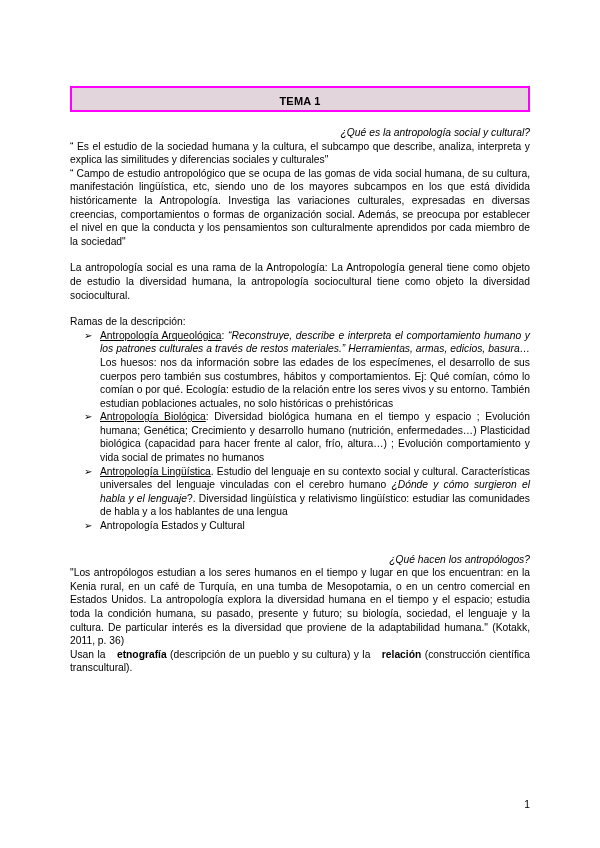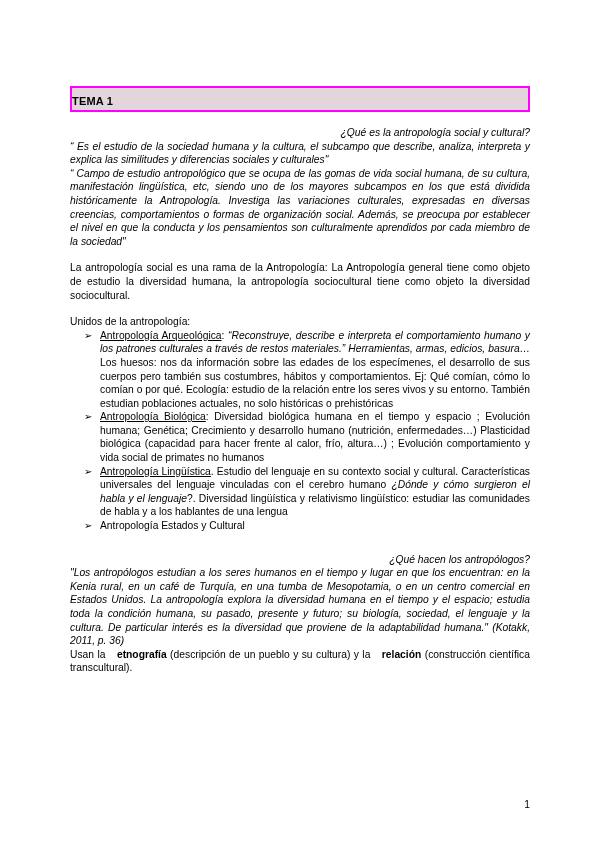--- a/index.html
+++ b/index.html
@@ -22,40 +22,40 @@
     height: 848px;
     background: #ffffff;
     box-sizing: border-box;
     padding: 86px 70px 0 70px;
   }
   .title-box {
     border: 2px solid #ff00ff;
     background: #e3d5dc;
     height: 26px;
     line-height: 26px;
+    text-align: center;
     font-weight: bold;
     font-size: 11px;
     letter-spacing: 0.2px;
     margin: 0 0 14px 0;
     box-sizing: border-box;
   }
   p {
     margin: 0;
     font-size: 10.3px;
     line-height: 13.6px;
     text-align: justify;
   }
   .q {
     font-style: italic;
     text-align: right;
     font-size: 10.3px;
     line-height: 13.6px;
   }
   .quote {
-    font-style: italic;
   }
   .spacer-md { height: 13px; }
   .spacer-lg { height: 20px; }
 
   ul.bullets {
     list-style: none;
     margin: 0;
     padding: 0;
   }
   ul.bullets > li {
@@ -97,21 +97,21 @@
   <p class="quote">“ Es el estudio de la sociedad humana y la cultura, el subcampo que describe, analiza, interpreta y explica las similitudes y diferencias sociales y culturales"</p>
 
   <p class="quote">“ Campo de estudio antropológico que se ocupa de las gomas de vida social humana, de su cultura, manifestación lingüística, etc, siendo uno de los mayores subcampos en los que está dividida históricamente la Antropología. Investiga las variaciones culturales, expresadas en diversas creencias, comportamientos o formas de organización social. Además, se preocupa por establecer el nivel en que la conducta y los pensamientos son culturalmente aprendidos por cada miembro de la sociedad"</p>
 
   <div class="spacer-md"></div>
 
   <p>La antropología social es una rama de la Antropología: La Antropología general tiene como objeto de estudio la diversidad humana, la antropología sociocultural tiene como objeto la diversidad sociocultural.</p>
 
   <div class="spacer-md"></div>
 
-  <p>Unidos de la antropología:</p>
+  <p>Ramas de la descripción:</p>
 
   <ul class="bullets">
 
     <li>
       <span class="marker">➢</span>
       <span class="u">Antropología Arqueológica</span><span>:</span>
       <span class="i">“Reconstruye, describe e interpreta el comportamiento humano y los patrones culturales a través de restos materiales.”</span><span class="i"> Herramientas, armas, edicios, basura…</span><span> Los huesos: nos da información sobre las edades de los especímenes, el desarrollo de sus cuerpos pero también sus costumbres, hábitos y comportamientos. Ej: Qué comían, cómo lo comían o por qué. Ecología: estudio de la relación entre los seres vivos y su entorno. También estudian poblaciones actuales, no solo históricas o prehistóricas</span>
     </li>
 
     <li>

